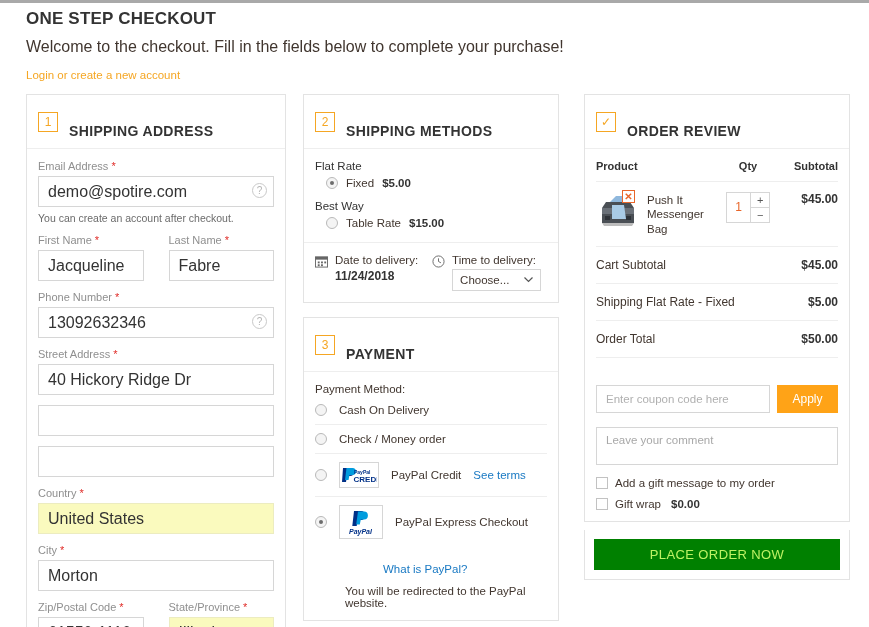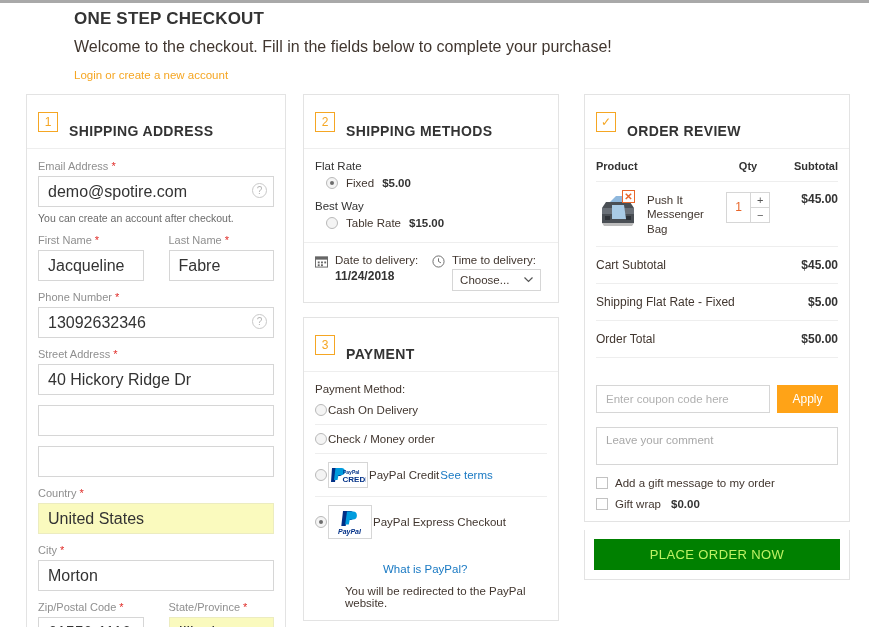--- a/index.html
+++ b/index.html
@@ -16,21 +16,21 @@
   }
   .topbar {
     position: absolute; top: 0; left: 0; width: 869px; height: 3px;
     background: #a9a9a9;
   }
   .page {
     position: absolute; top: 3px; left: 0; width: 869px;
   }
 
   
-  .page-head { padding: 6px 0 0 26px; margin-left: 48px; }
+  .page-head { padding: 6px 0 0 26px; }
   .page-title {
     font-size: 17px; font-weight: bold; letter-spacing: .2px;
     color: #333333; margin: 0 0 9px 0;
   }
   .page-sub { font-size: 16px; color: #41362f; margin: 0 0 12px 0; }
   .login-link {
     font-size: 11.5px; color: #f5a623; text-decoration: none;
     display: inline-block;
   }
 
@@ -117,21 +117,21 @@
   .sel-box {
     margin-top: 3px; border: 1px solid #d6d6d6; background: #fff;
     font-size: 11.5px; color: #41362f; padding: 4px 7px;
     display: flex; align-items: center; gap: 15px; cursor: pointer;
   }
   .cal-ico, .clock-ico { width: 13px; height: 13px; flex: 0 0 13px; margin-top: 1px; }
 
   
   .pay-label { font-size: 11.5px; color: #41362f; margin-bottom: 9px; }
   .pay-row {
-    display: flex; align-items: center; gap: 1px;
+    display: flex; align-items: center; gap: 12px;
     border-top: 1px solid #eeeeee; padding: 8px 0;
     font-size: 11.5px; color: #41362f;
   }
   .pay-row.first { border-top: none; padding-top: 0; }
   .pay-row.tall { align-items: flex-start; padding-bottom: 3px; }
   .pp-logo {
     border: 1px solid #d6d6d6; background: #fff;
     width: 40px; height: 26px; flex: 0 0 40px;
     display: flex; align-items: center; justify-content: center;
   }

